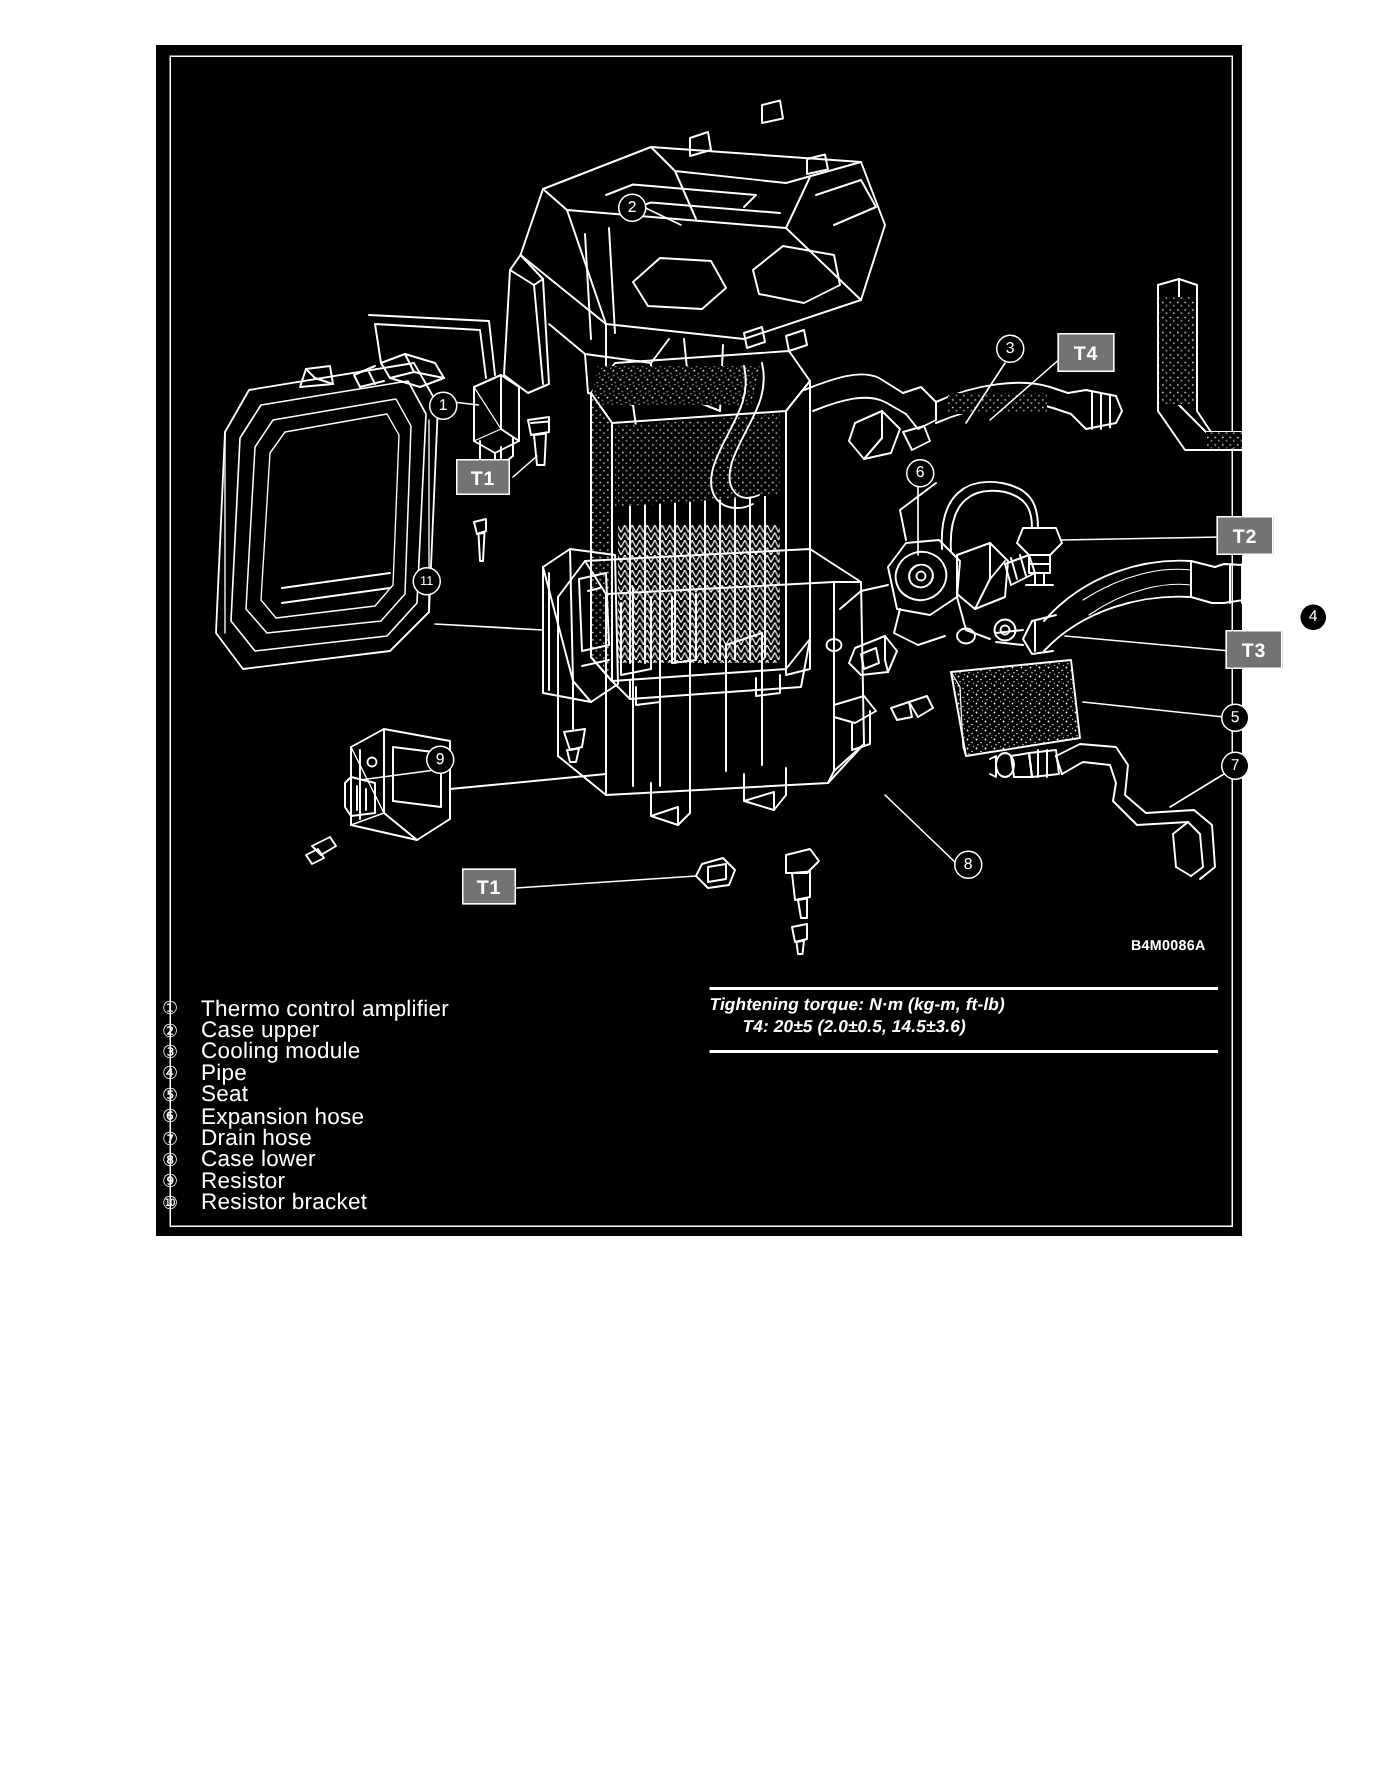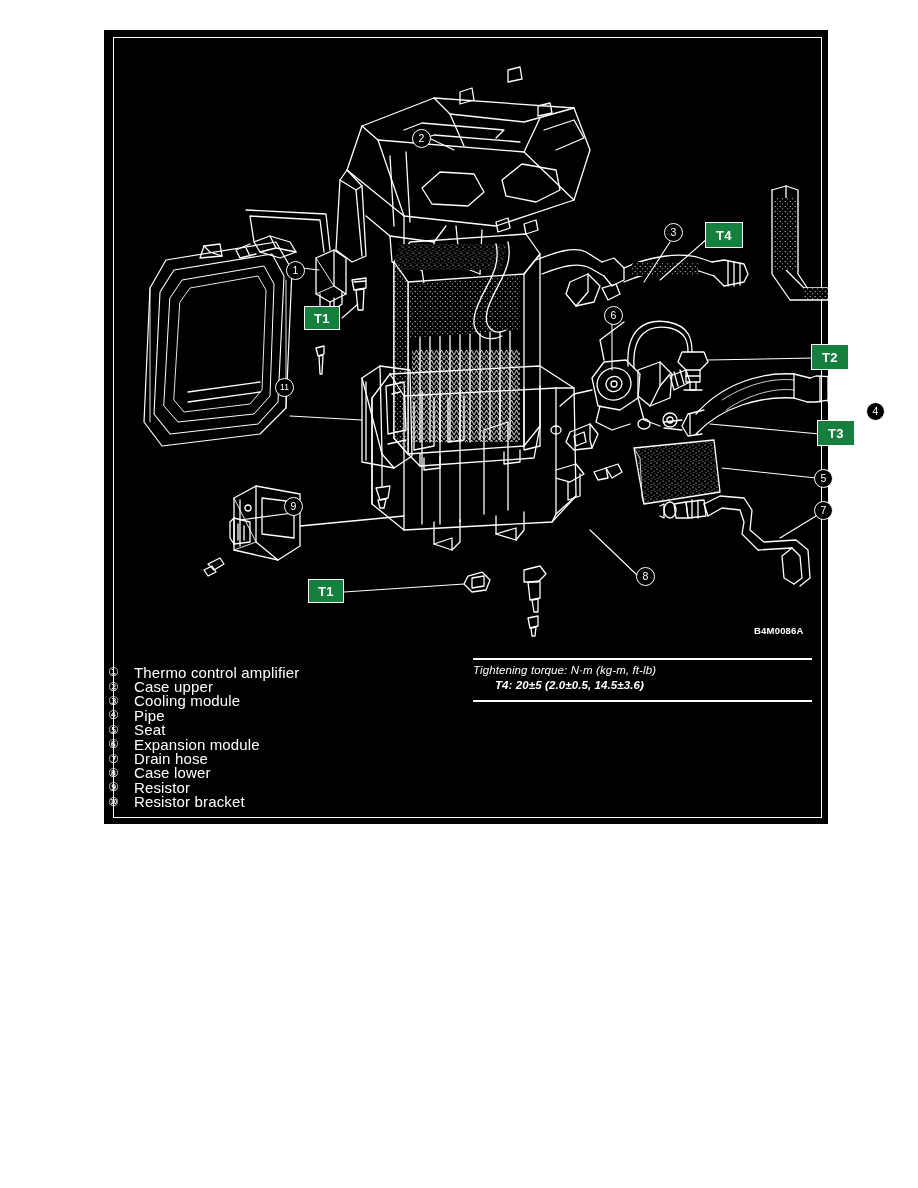--- a/index.html
+++ b/index.html
@@ -100,21 +100,21 @@
   .torque-rule {
     height: 2px;
     background: #ffffff;
     width: 339px;
   }
   #torque-rule-bottom {
     margin-top: 8px;
   }
   #torque-title {
     font-size: 11.5px;
-    font-weight: normal;
+    font-weight: bold;
     font-style: italic;
     margin-top: 4px;
     margin-bottom: 2px;
     letter-spacing: 0.1px;
     white-space: nowrap;
   }
   .torque-row {
     font-size: 11.5px;
     font-weight: bold;
     font-style: italic;
@@ -127,21 +127,21 @@
   
   .callout-box {
     position: absolute;
     border: 1.6px solid #ffffff;
     color: #ffffff;
     font-size: 13px;
     font-weight: bold;
     display: flex;
     align-items: center;
     justify-content: center;
-    background: #15803d;
+    background: #737373;
     font-family: "Liberation Sans", sans-serif;
     letter-spacing: 0.5px;
   }
 
   .circle-num {
     position: absolute;
     width: 17px;
     height: 17px;
     border: 1.4px solid #ffffff;
     border-radius: 50%;
@@ -579,21 +579,21 @@
     <div class="legend-row">
       <span class="legend-num">④</span>
       <span class="legend-label">Pipe</span>
     </div>
     <div class="legend-row">
       <span class="legend-num">⑤</span>
       <span class="legend-label">Seat</span>
     </div>
     <div class="legend-row">
       <span class="legend-num">⑥</span>
-      <span class="legend-label">Expansion module</span>
+      <span class="legend-label">Expansion hose</span>
     </div>
     <div class="legend-row">
       <span class="legend-num">⑦</span>
       <span class="legend-label">Drain hose</span>
     </div>
     <div class="legend-row">
       <span class="legend-num">⑧</span>
       <span class="legend-label">Case lower</span>
     </div>
     <div class="legend-row">

